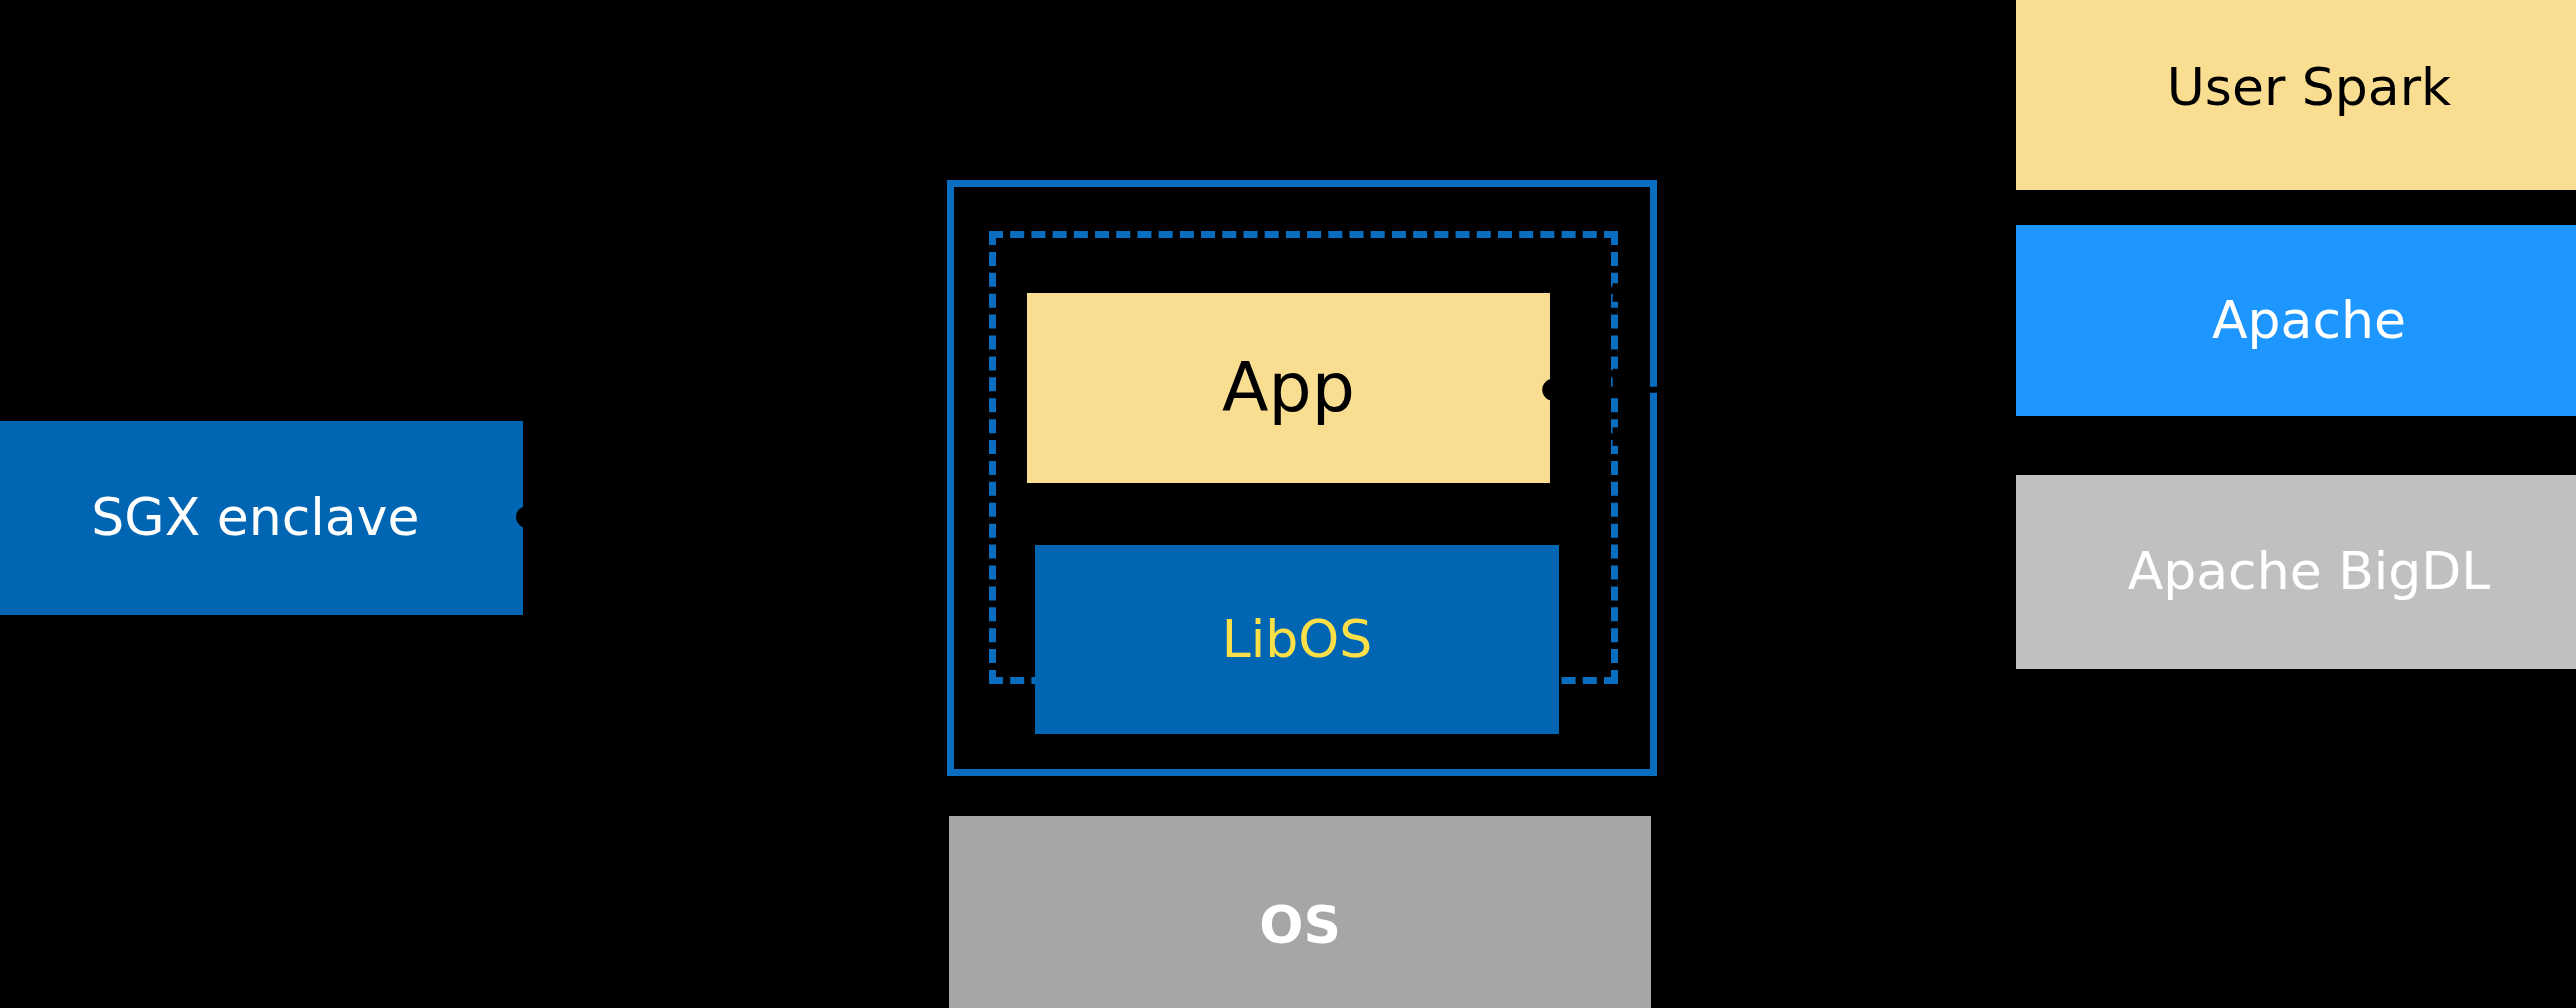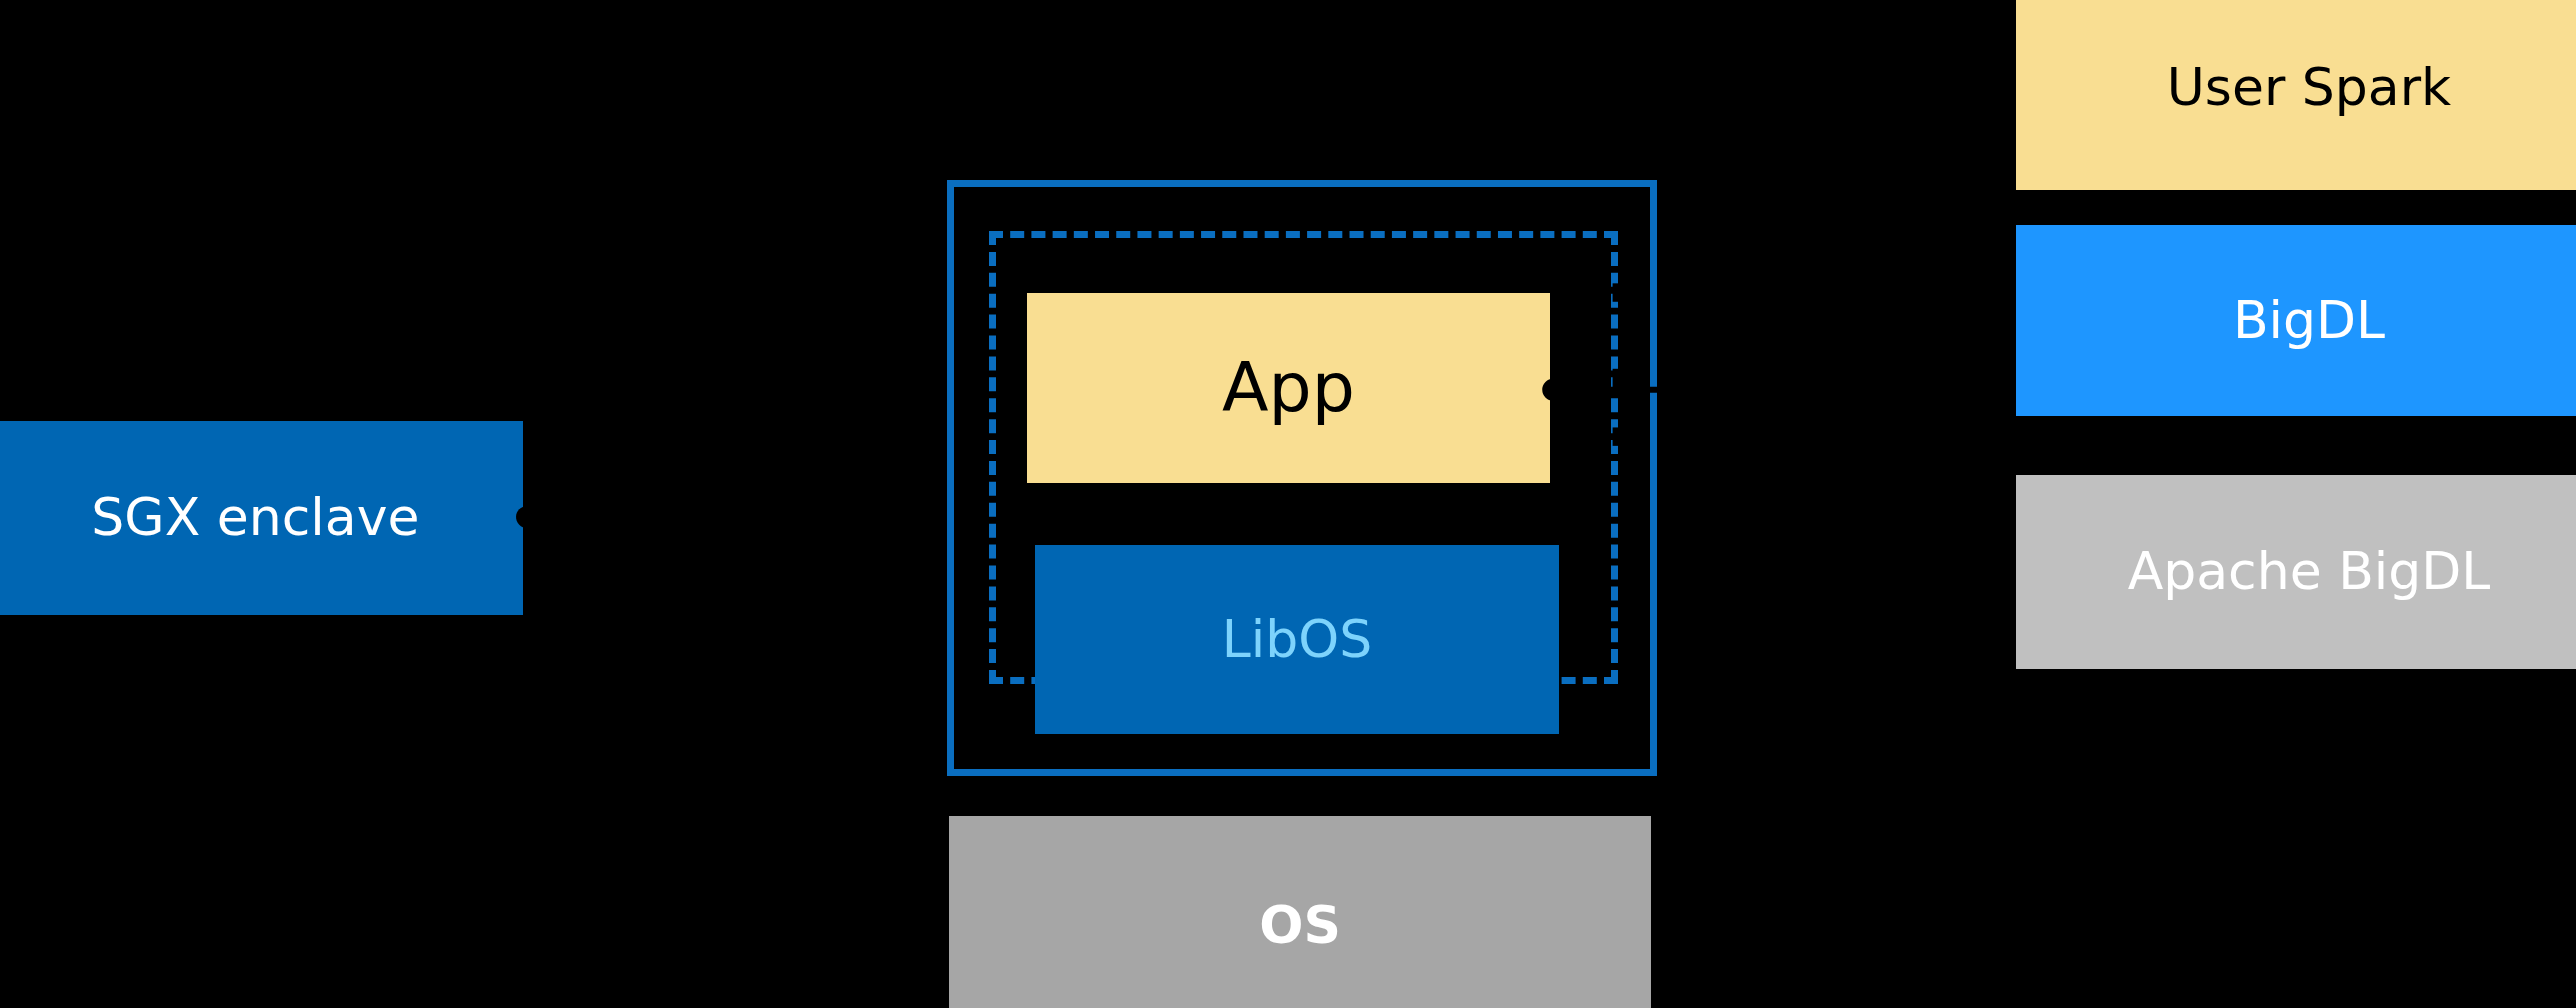--- a/index.html
+++ b/index.html
@@ -70,21 +70,21 @@
     font-size: 68px;
   }
 
   
   #libos-box {
     left: 1035px;
     top: 545px;
     width: 524px;
     height: 189px;
     background: #0066B3;
-    color: #7dd3fc;
+    color: #fde047;
     font-size: 52px;
     justify-content: center;
   }
 
   
   #os-box {
     left: 949px;
     top: 816px;
     width: 702px;
     height: 219px;
@@ -156,21 +156,21 @@
 
   <div class="box" id="os-box">
     <span>OS</span>
   </div>
 
   <div class="box" id="user-apps-box">
     <span>User Spark</span>
   </div>
 
   <div class="box" id="bigdl-box">
-    <span>BigDL</span>
+    <span>Apache</span>
   </div>
 
   <div class="box" id="apache-spark-box">
     <span>Apache BigDL</span>
   </div>
 
   <svg id="connector-layer" viewBox="0 0 3075 1204">
 
     <line x1="625" y1="617" x2="1130" y2="617" stroke="#000000" stroke-width="7"></line>
     <circle cx="629" cy="617" r="13" fill="#000000"></circle>

